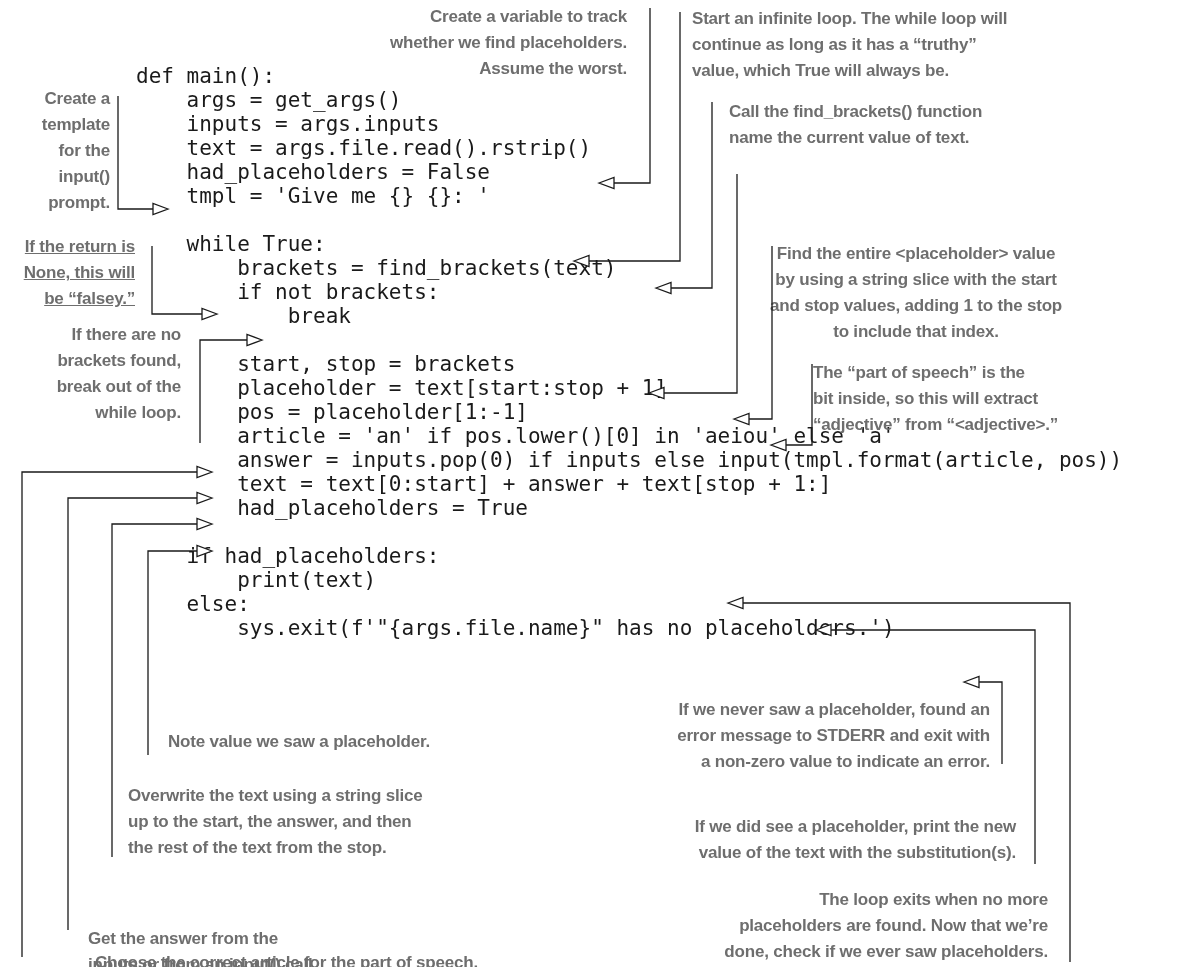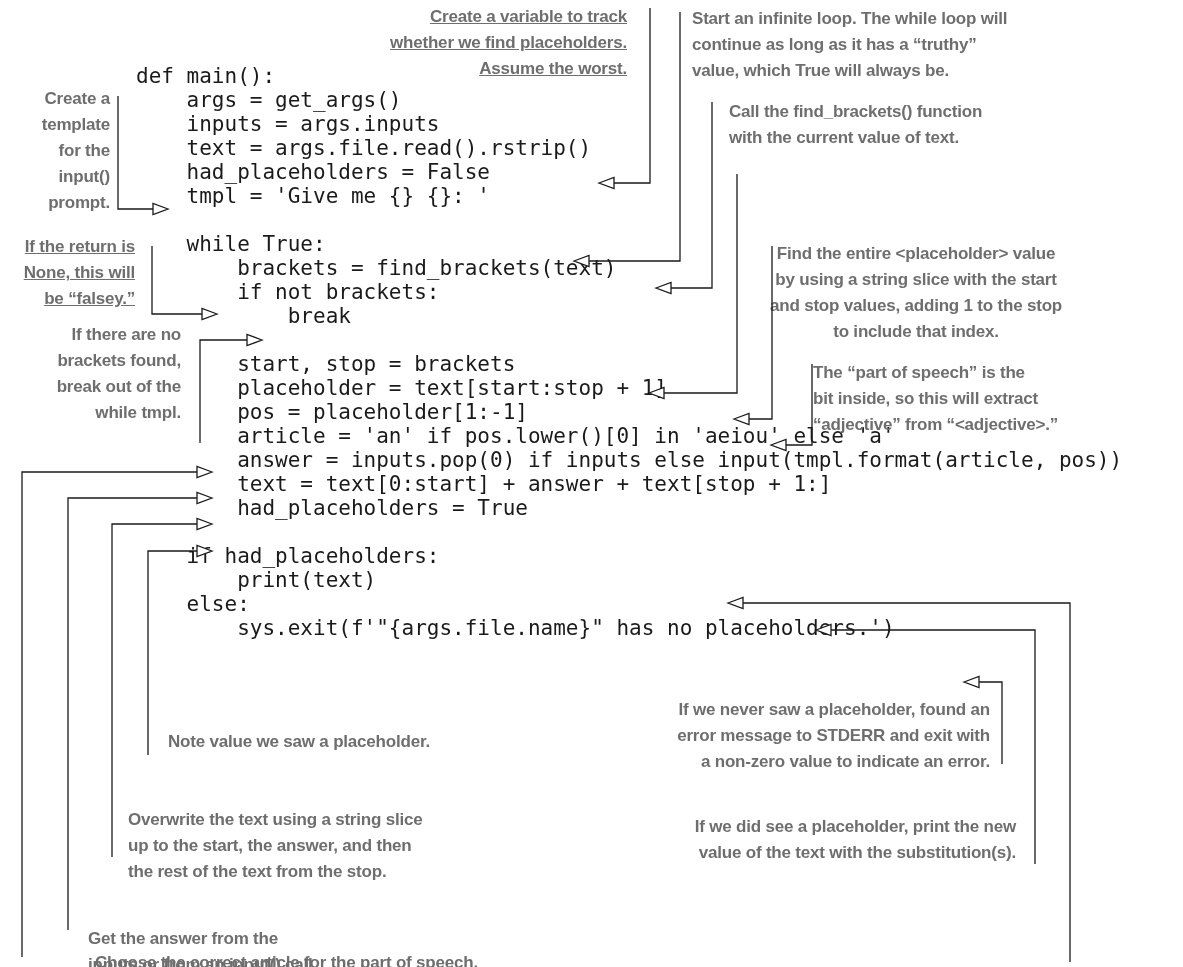--- a/index.html
+++ b/index.html
@@ -32,33 +32,33 @@
     white-space: pre-line;
   }
   .ra { text-align: right; }
   .la { text-align: left; }
 
   
   .a-create-template { left: 10px;  width: 100px; top: 86px; }
   .a-falsey          { left: 5px;   width: 130px; top: 234px; text-decoration: underline; }
   .a-no-brackets     { left: 20px;  width: 161px; top: 322px; }
   
-  .a-track-variable  { left: 305px; width: 322px; top: 4px; text-decoration: underline; }
+  .a-track-variable  { left: 305px; width: 322px; top: 4px; }
   .a-infinite-loop   { left: 692px; top: 6px; }
   .a-call-find       { left: 729px; top: 99px; }
   .a-unpack          { left: 751px; top: 169px; }
   .a-find-placeholder{ left: 770px; top: 241px; text-align: center; }
   .a-part-of-speech  { left: 813px; top: 360px; }
   
   .a-never-saw       { left: 660px; width: 330px; top: 697px; }
   .a-did-see         { left: 666px; width: 350px; top: 814px; }
   .a-loop-exits      { left: 698px; width: 350px; top: 887px; }
   
   .a-note-saw        { left: 168px; top: 729px; }
-  .a-overwrite       { left: 128px; top: 783px; margin-top: 24px; }
+  .a-overwrite       { left: 128px; top: 783px; }
   .a-get-answer      { left: 88px;  top: 926px; }
   .a-choose-article  { left: 95px;  top: 950px; }
 
   svg.overlay {
     position: absolute;
     left: 0; top: 0;
     pointer-events: none;
   }
   svg.overlay polyline { fill: none; stroke: #1a1a1a; stroke-width: 1.3; }
   svg.overlay polygon  { fill: #ffffff; stroke: #1a1a1a; stroke-width: 1.3; }
@@ -97,43 +97,46 @@
 template
 for the
 input()
 prompt.</div>
   <div class="ann ra a-falsey">If the return is
 None, this will
 be “falsey.”</div>
   <div class="ann ra a-no-brackets">If there are no
 brackets found,
 break out of the
-while tmpl.</div>
+while loop.</div>
 
   <div class="ann ra a-track-variable">Create a variable to track
 whether we find placeholders.
 Assume the worst.</div>
   <div class="ann la a-infinite-loop">Start an infinite loop. The while loop will
 continue as long as it has a “truthy”
 value, which True will always be.</div>
   <div class="ann la a-call-find">Call the find_brackets() function
-with the current value of text.</div>
+name the current value of text.</div>
   <div class="ann la a-find-placeholder">Find the entire &lt;placeholder&gt; value
 by using a string slice with the start
 and stop values, adding 1 to the stop
 to include that index.</div>
   <div class="ann la a-part-of-speech">The “part of speech” is the
 bit inside, so this will extract
 “adjective” from “&lt;adjective&gt;.”</div>
 
   <div class="ann ra a-never-saw">If we never saw a placeholder, found an
 error message to STDERR and exit with
 a non-zero value to indicate an error.</div>
   <div class="ann ra a-did-see">If we did see a placeholder, print the new
 value of the text with the substitution(s).</div>
+  <div class="ann ra a-loop-exits">The loop exits when no more
+placeholders are found. Now that we’re
+done, check if we ever saw placeholders.</div>
 
   <div class="ann la a-note-saw">Note value we saw a placeholder.</div>
   <div class="ann la a-overwrite">Overwrite the text using a string slice
 up to the start, the answer, and then
 the rest of the text from the stop.</div>
   <div class="ann la a-get-answer">Get the answer from the
 inputs or from an input() call.</div>
   <div class="ann la a-choose-article">Choose the correct article for the part of speech.</div>
 
   <svg class="overlay" width="1183" height="967" viewBox="0 0 1183 967">

